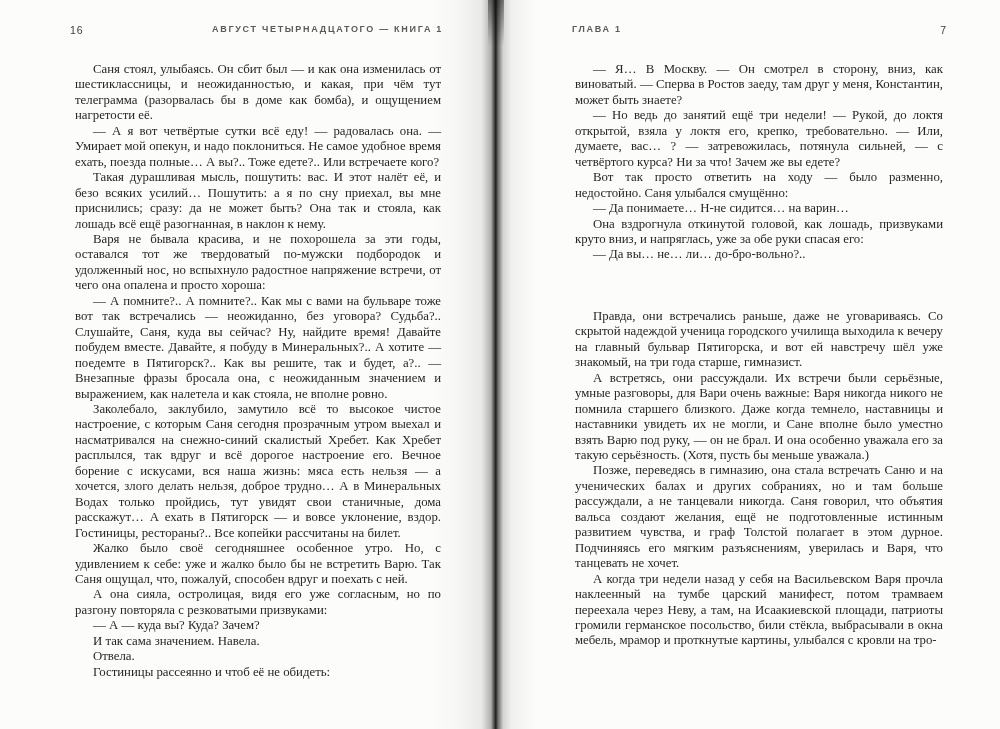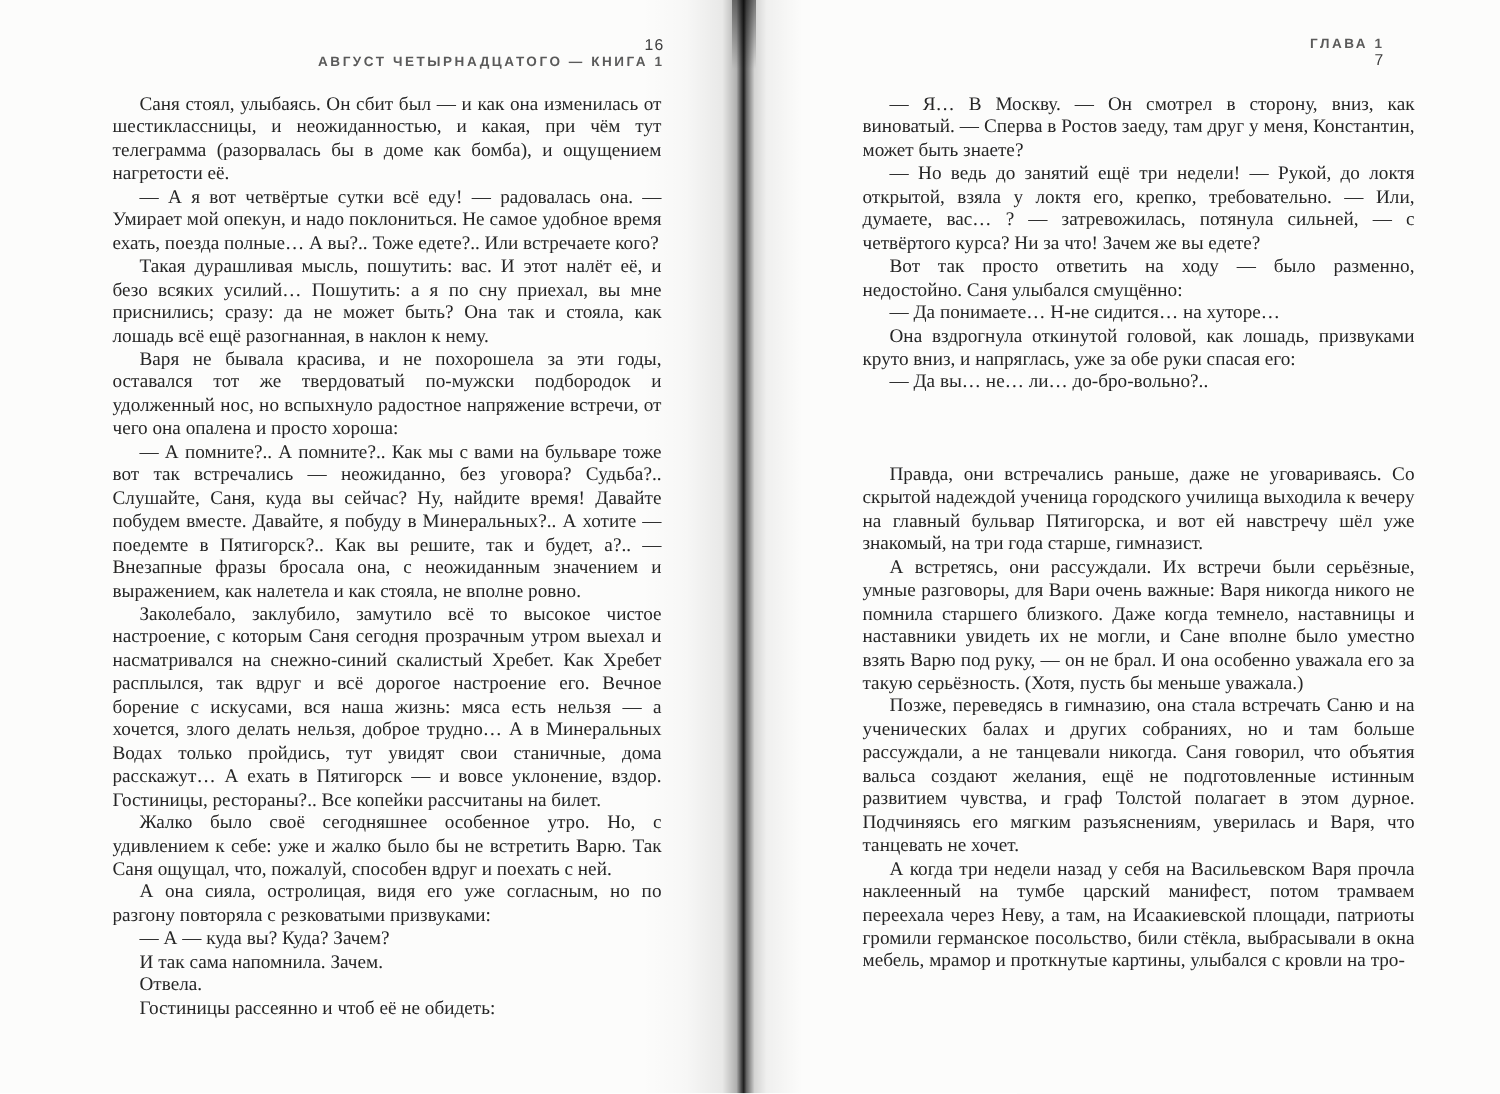--- a/index.html
+++ b/index.html
@@ -22,26 +22,25 @@
       rgba(0,0,0,0.16) 56%,
       rgba(0,0,0,0.05) 62%,
       rgba(0,0,0,0) 80%);
   }
   .gutter::after {
     content:""; position:absolute; left:60px; top:0; width:16px; height:46px;
     background:linear-gradient(to bottom, rgba(0,0,0,0.45), rgba(0,0,0,0));
   }
   .page-header {
     position:absolute; top:24px;
-    display:flex; justify-content:space-between; align-items:flex-end;
+    display:flex; justify-content:space-between; align-items:flex-start;
     font-family:"Liberation Sans","DejaVu Sans",sans-serif;
-    flex-direction:column;
   }
   .header-left  { left:70px;  width:373px; }
-  .header-right { left:548px; width:375px; }
+  .header-right { left:572px; width:375px; }
   .folio {
     font-size:10.5px; color:#3d3d3d; letter-spacing:0.8px;
   }
   .running-head {
     font-size:9px; color:#5a5a5a; letter-spacing:1.7px; font-weight:700;
     white-space:nowrap;
   }
   .body-text {
     position:absolute; top:62px;
     text-align:justify;
@@ -67,35 +66,35 @@
   <div class="body-text body-left">
       <p>Саня стоял, улыбаясь. Он сбит был — и как она изменилась от шестиклассницы, и неожиданностью, и какая, при чём тут телеграмма (разорвалась бы в доме как бомба), и ощущением нагретости её.</p>
       <p>— А я вот четвёртые сутки всё еду! — радовалась она. — Умирает мой опекун, и надо поклониться. Не самое удобное время ехать, поезда полные… А вы?.. Тоже едете?.. Или встречаете кого?</p>
       <p>Такая дурашливая мысль, пошутить: вас. И этот налёт её, и безо всяких усилий… Пошутить: а я по сну приехал, вы мне приснились; сразу: да не может быть? Она так и стояла, как лошадь всё ещё разогнанная, в наклон к нему.</p>
       <p>Варя не бывала красива, и не похорошела за эти годы, оставался тот же твердоватый по-мужски подбородок и удолженный нос, но вспыхнуло радостное напряжение встречи, от чего она опалена и просто хороша:</p>
       <p>— А помните?.. А помните?.. Как мы с вами на бульваре тоже вот так встречались — неожиданно, без уговора? Судьба?.. Слушайте, Саня, куда вы сейчас? Ну, найдите время! Давайте побудем вместе. Давайте, я побуду в Минеральных?.. А хотите — поедемте в Пятигорск?.. Как вы решите, так и будет, а?.. — Внезапные фразы бросала она, с неожиданным значением и выражением, как налетела и как стояла, не вполне ровно.</p>
       <p>Заколебало, заклубило, замутило всё то высокое чистое настроение, с которым Саня сегодня прозрачным утром выехал и насматривался на снежно-синий скалистый Хребет. Как Хребет расплылся, так вдруг и всё дорогое настроение его. Вечное борение с искусами, вся наша жизнь: мяса есть нельзя — а хочется, злого делать нельзя, доброе трудно… А в Минеральных Водах только пройдись, тут увидят свои станичные, дома расскажут… А ехать в Пятигорск — и вовсе уклонение, вздор. Гостиницы, рестораны?.. Все копейки рассчитаны на билет.</p>
       <p>Жалко было своё сегодняшнее особенное утро. Но, с удивлением к себе: уже и жалко было бы не встретить Варю. Так Саня ощущал, что, пожалуй, способен вдруг и поехать с ней.</p>
       <p>А она сияла, остролицая, видя его уже согласным, но по разгону повторяла с резковатыми призвуками:</p>
       <p>— А — куда вы? Куда? Зачем?</p>
-      <p>И так сама напомнила. Зачем.</p>
+      <p>И так сама значением. Навела.</p>
       <p>Отвела.</p>
       <p>Гостиницы рассеянно и чтоб её не обидеть:</p>
     </div>
 
   <div class="page-header header-right">
     <span class="running-head">ГЛАВА 1</span>
     <span class="folio">7</span>
   </div>
   <div class="body-text body-right">
     <div>
         <p>— Я… В Москву. — Он смотрел в сторону, вниз, как виноватый. — Сперва в Ростов заеду, там друг у меня, Константин, может быть знаете?</p>
         <p>— Но ведь до занятий ещё три недели! — Рукой, до локтя открытой, взяла у локтя его, крепко, требовательно. — Или, думаете, вас… ? — затревожилась, потянула сильней, — с четвёртого курса? Ни за что! Зачем же вы едете?</p>
         <p>Вот так просто ответить на ходу — было разменно, недостойно. Саня улыбался смущённо:</p>
-        <p>— Да понимаете… Н-не сидится… на хуторе…</p>
+        <p>— Да понимаете… Н-не сидится… на варин…</p>
         <p>Она вздрогнула откинутой головой, как лошадь, призвуками круто вниз, и напряглась, уже за обе руки спасая его:</p>
         <p>— Да вы… не… ли… до-бро-вольно?..</p>
       </div>
     <div class="after-break">
         <p>Правда, они встречались раньше, даже не уговариваясь. Со скрытой надеждой ученица городского училища выходила к вечеру на главный бульвар Пятигорска, и вот ей навстречу шёл уже знакомый, на три года старше, гимназист.</p>
         <p>А встретясь, они рассуждали. Их встречи были серьёзные, умные разговоры, для Вари очень важные: Варя никогда никого не помнила старшего близкого. Даже когда темнело, наставницы и наставники увидеть их не могли, и Сане вполне было уместно взять Варю под руку, — он не брал. И она особенно уважала его за такую серьёзность. (Хотя, пусть бы меньше уважала.)</p>
         <p>Позже, переведясь в гимназию, она стала встречать Саню и на ученических балах и других собраниях, но и там больше рассуждали, а не танцевали никогда. Саня говорил, что объятия вальса создают желания, ещё не подготовленные истинным развитием чувства, и граф Толстой полагает в этом дурное. Подчиняясь его мягким разъяснениям, уверилась и Варя, что танцевать не хочет.</p>
         <p>А когда три недели назад у себя на Васильевском Варя прочла наклеенный на тумбе царский манифест, потом трамваем переехала через Неву, а там, на Исаакиевской площади, патриоты громили германское посольство, били стёкла, выбрасывали в окна мебель, мрамор и проткнутые картины, улыбался с кровли на тро-</p>
       </div>
   </div>

